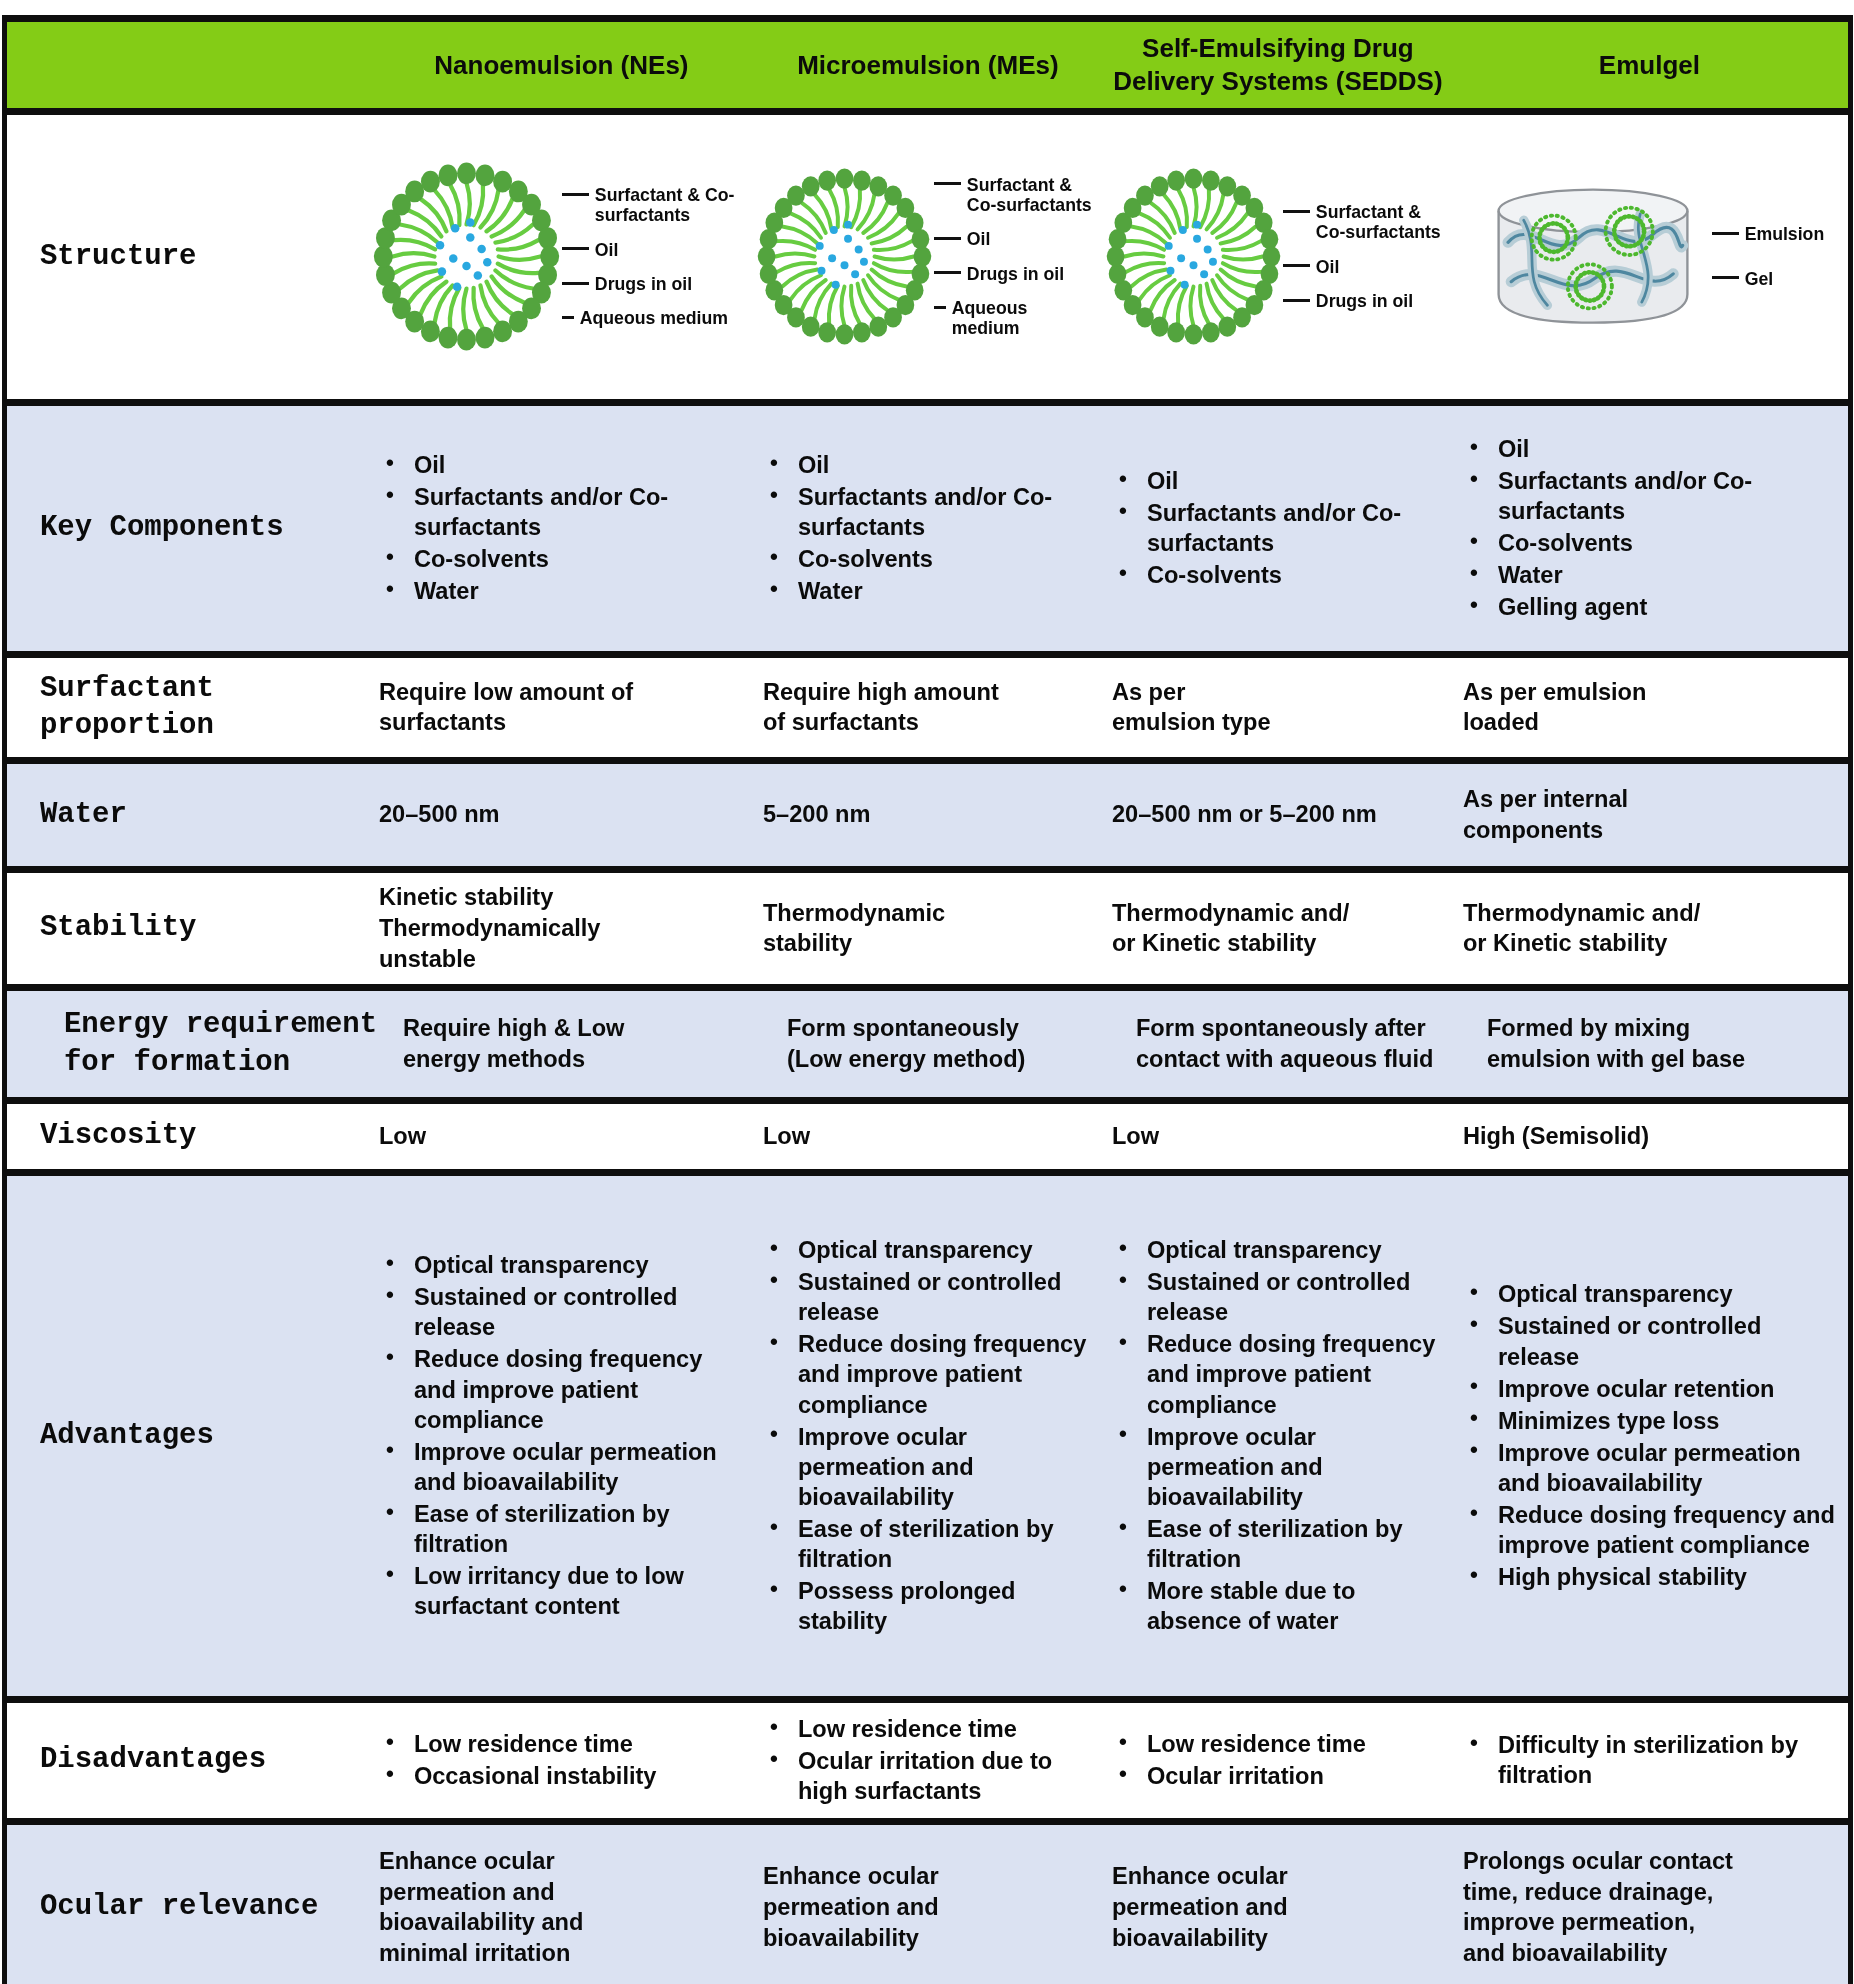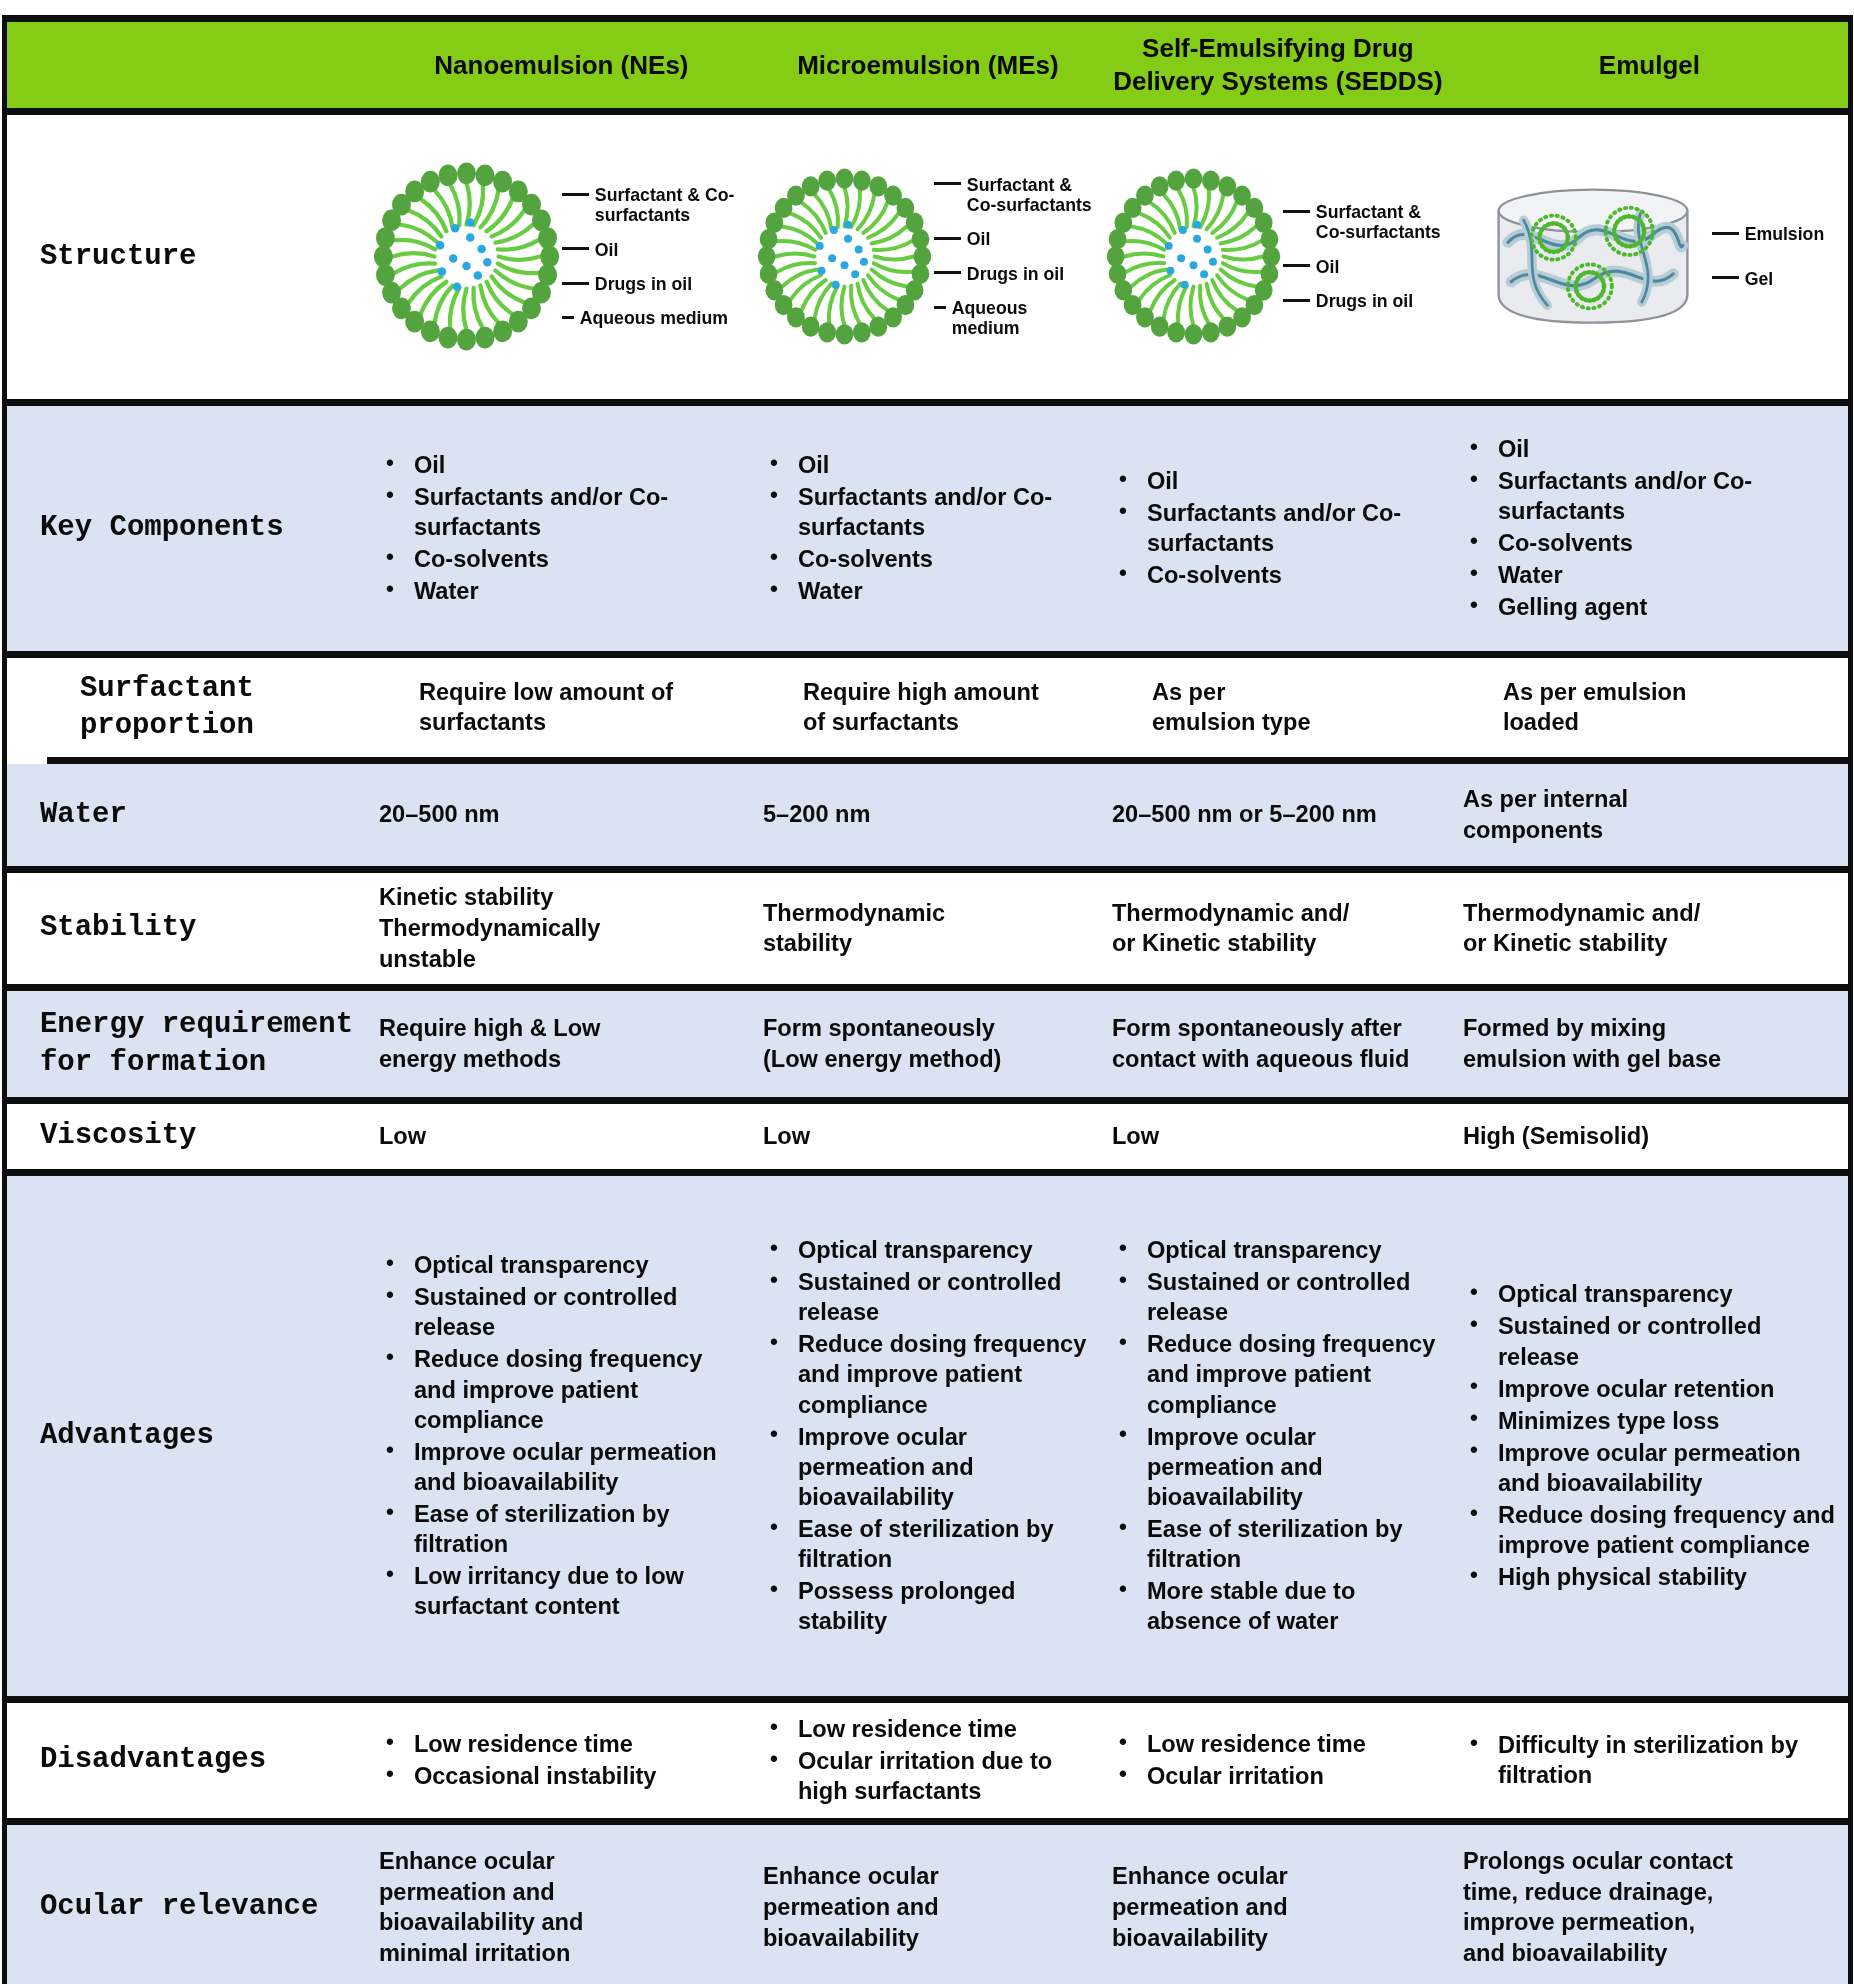--- a/index.html
+++ b/index.html
@@ -68,24 +68,24 @@
     content:"\2022";
     position:absolute;
     left:7px;
     top:-1.2px;
     font-size:22.4px;
   }
 
   
   .r-structure{min-height:284px;}
   .r-key{min-height:245px;}
-  .r-surf{min-height:99px;margin-left:40px;}
+  .r-surf{min-height:99px;}
   .r-size{min-height:102px;}
   .r-stab{min-height:106px;}
-  .r-energy{min-height:106px;}
+  .r-energy{min-height:106px;padding-left:24px;}
   .r-visc{min-height:65px;}
   .r-adv{min-height:520px;}
   .r-disadv{min-height:99px;}
   .r-ocular{min-height:165px;}
 
   
   .struct-cell{
     flex-direction:row;
     align-items:center;
     gap:1.2px;

